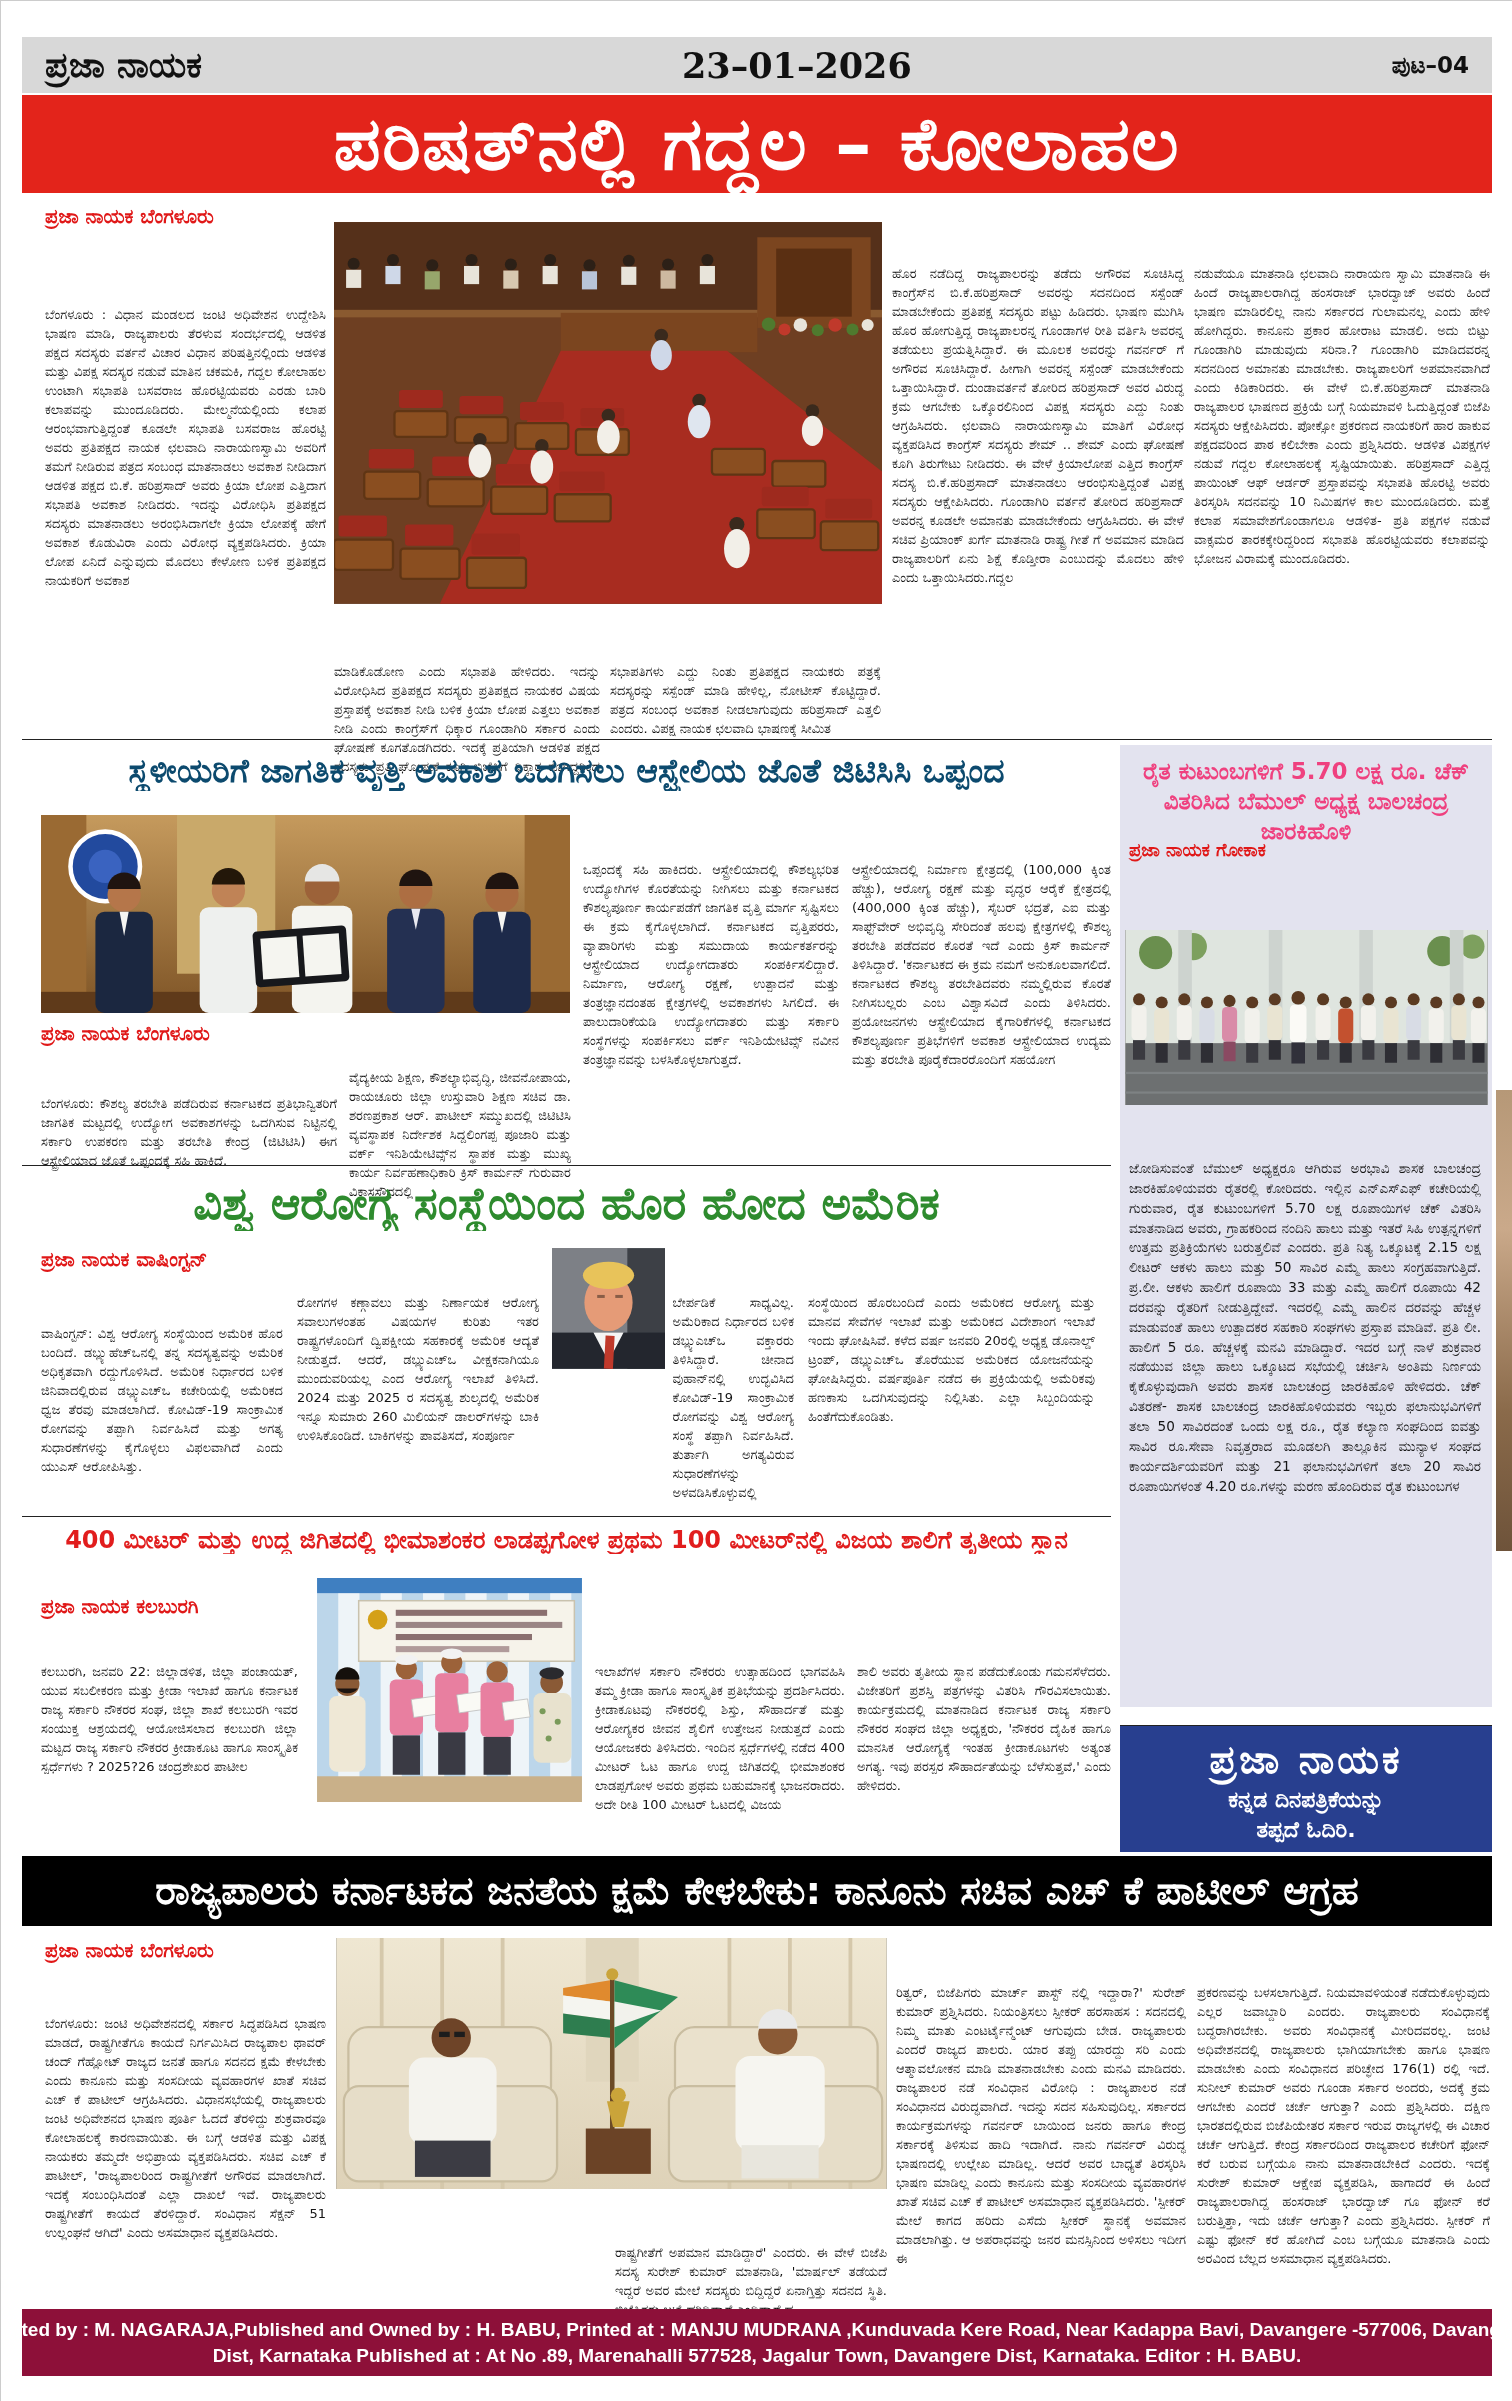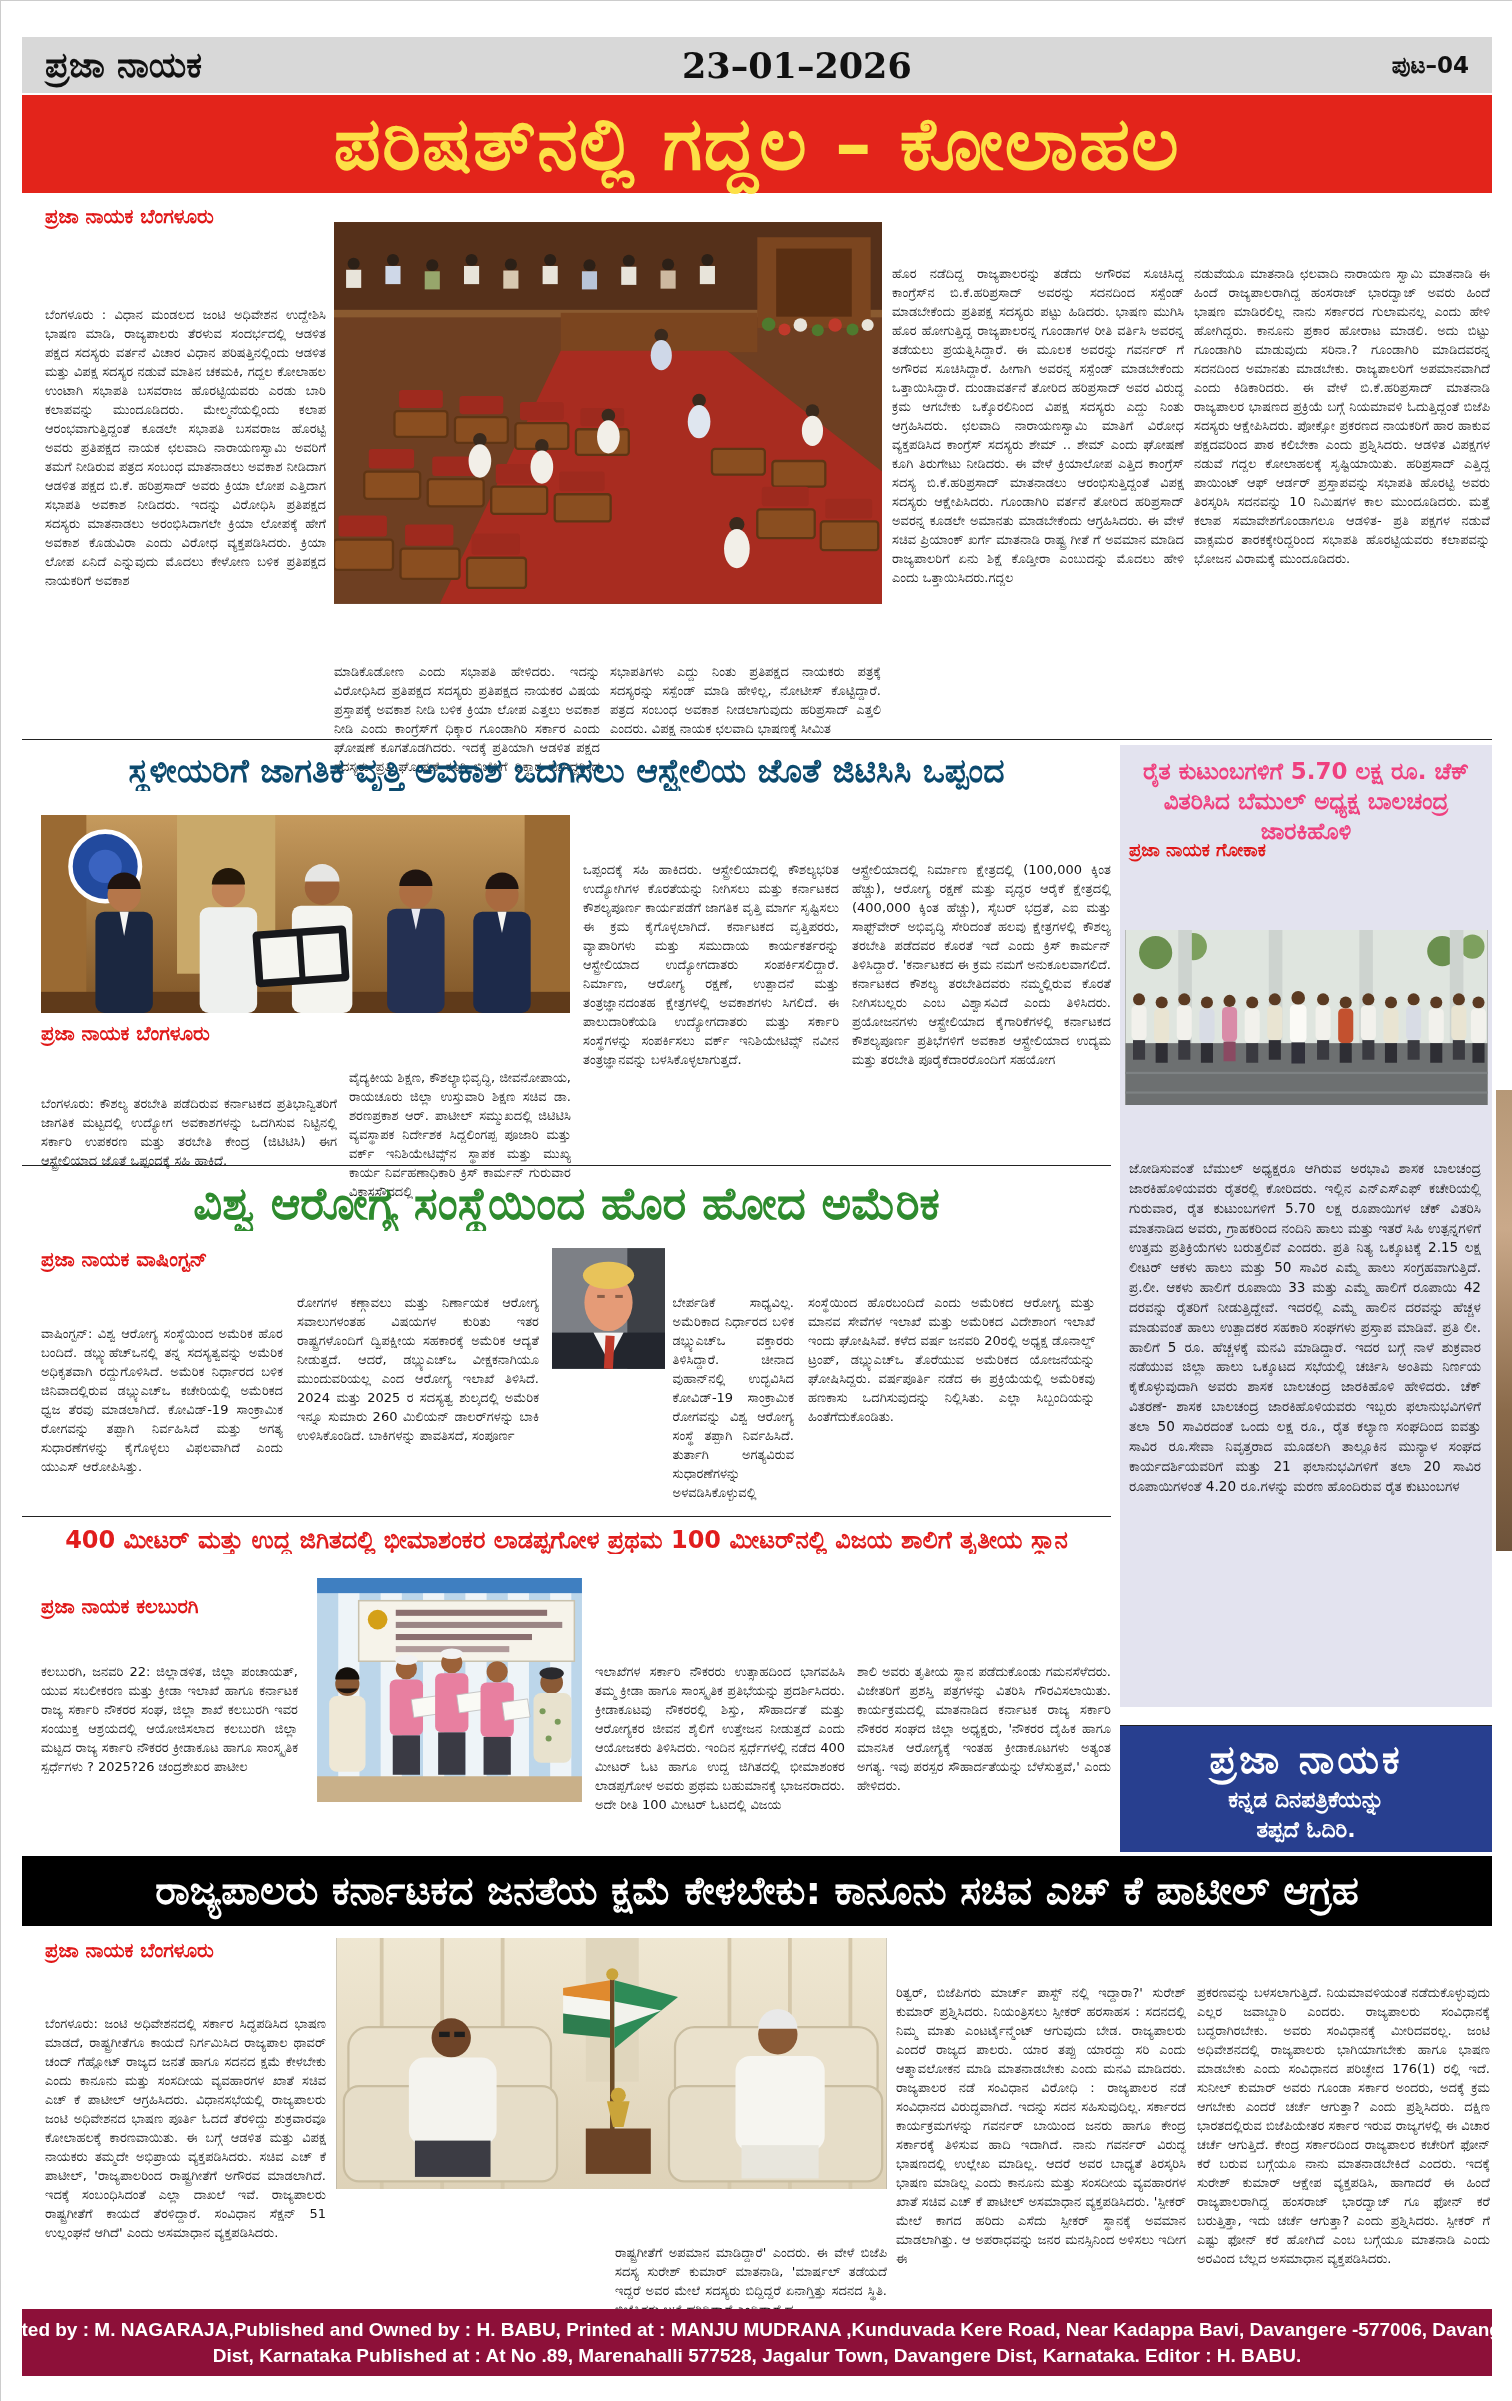--- a/index.html
+++ b/index.html
@@ -6,21 +6,21 @@
   #page{position:relative;width:1513px;height:2401px;background:#ffffff;margin:0 auto;
         font-family:"DejaVu Sans",sans-serif;overflow:hidden;border:0.8px solid #cccccc;}
   .abs{position:absolute;}
   
   #masthead{left:21px;top:36px;width:1470px;height:56px;background:#d8d8d8;
             display:flex;align-items:center;justify-content:space-between;padding:0 23px;box-sizing:border-box;}
   #masthead .mast-title{font-size:35px;font-weight:800;color:#111;}
   #masthead .mast-date{font-family:"DejaVu Serif",serif;font-size:35px;font-weight:700;color:#111;}
   #masthead .mast-page{font-size:23px;font-weight:800;color:#111;}
   
-  #banner{left:21px;top:94px;width:1470px;height:98px;background:#e3241b;color:#fde047;
+  #banner{left:21px;top:94px;width:1470px;height:98px;background:#e3241b;color:#ffffff;
           display:flex;align-items:center;justify-content:center;}
   #banner .banner-text{font-size:73px;font-weight:800;white-space:nowrap;letter-spacing:1.5px;}
   
   .byline{color:#e01818;font-weight:700;font-size:19.7px;white-space:nowrap;}
   .col{font-size:13px;line-height:1.46;text-align:justify;overflow:hidden;color:#141414;font-weight:500;margin-top:46px;}
   .photo-frame{overflow:hidden;background:#888;}
   
   #article1{left:21px;top:195px;width:1470px;height:543px;border-bottom:1.5px solid #222;}
   
   #middle{left:21px;top:744px;width:1470px;height:1106px;}

